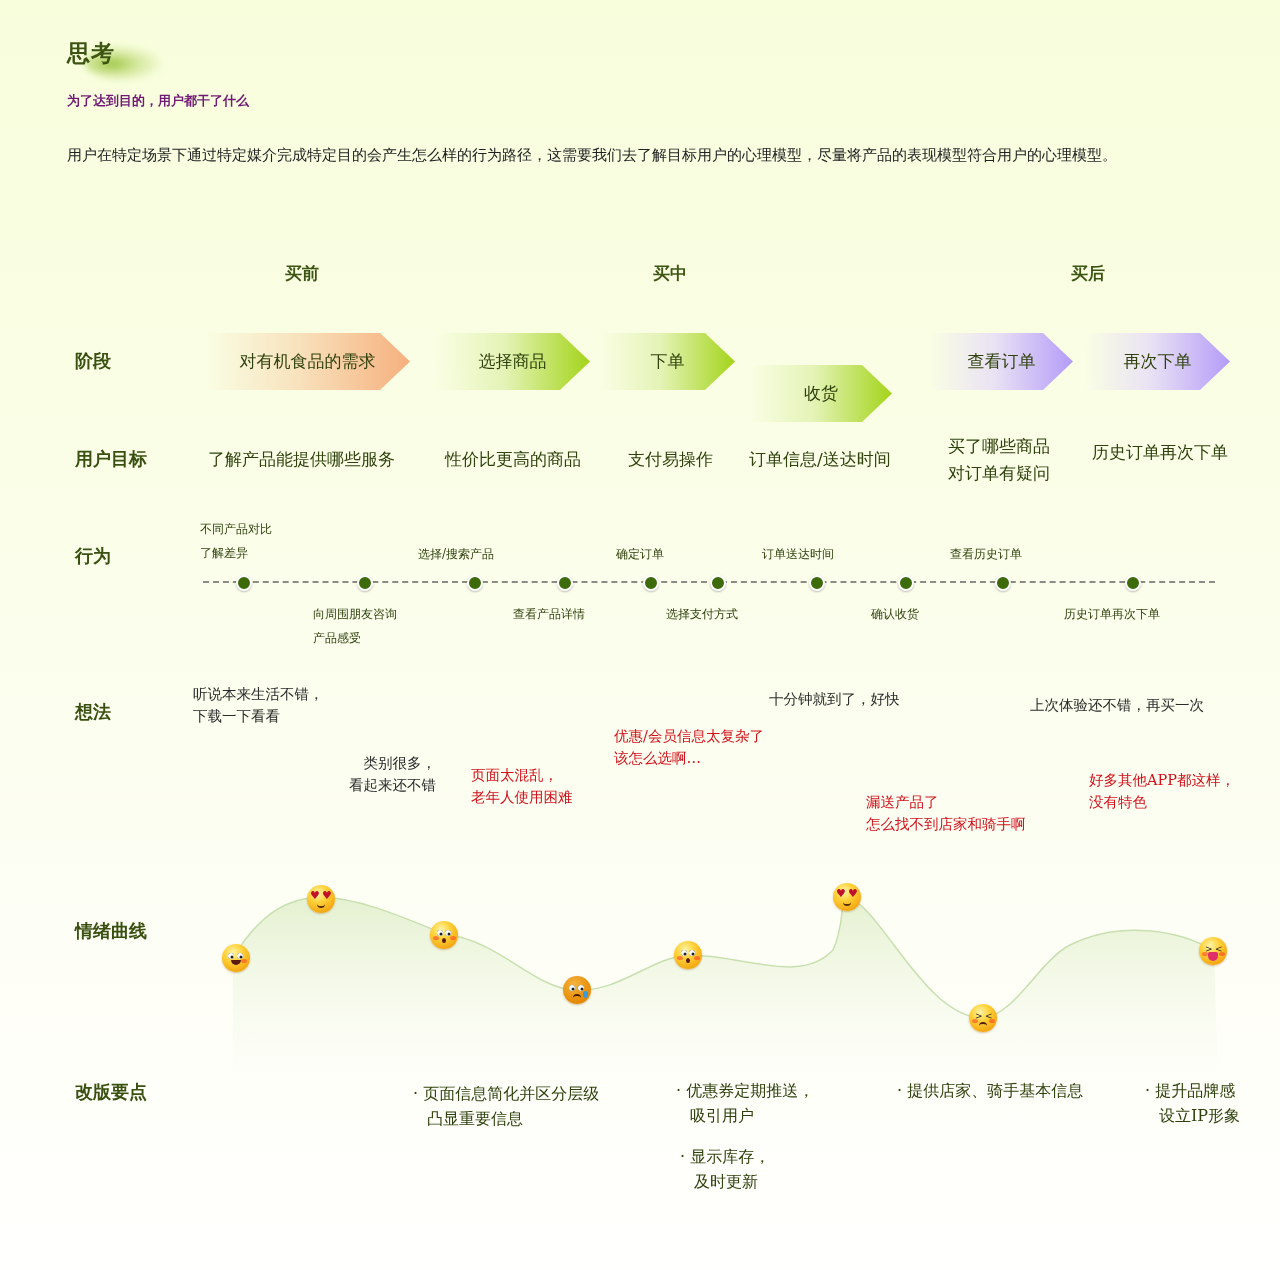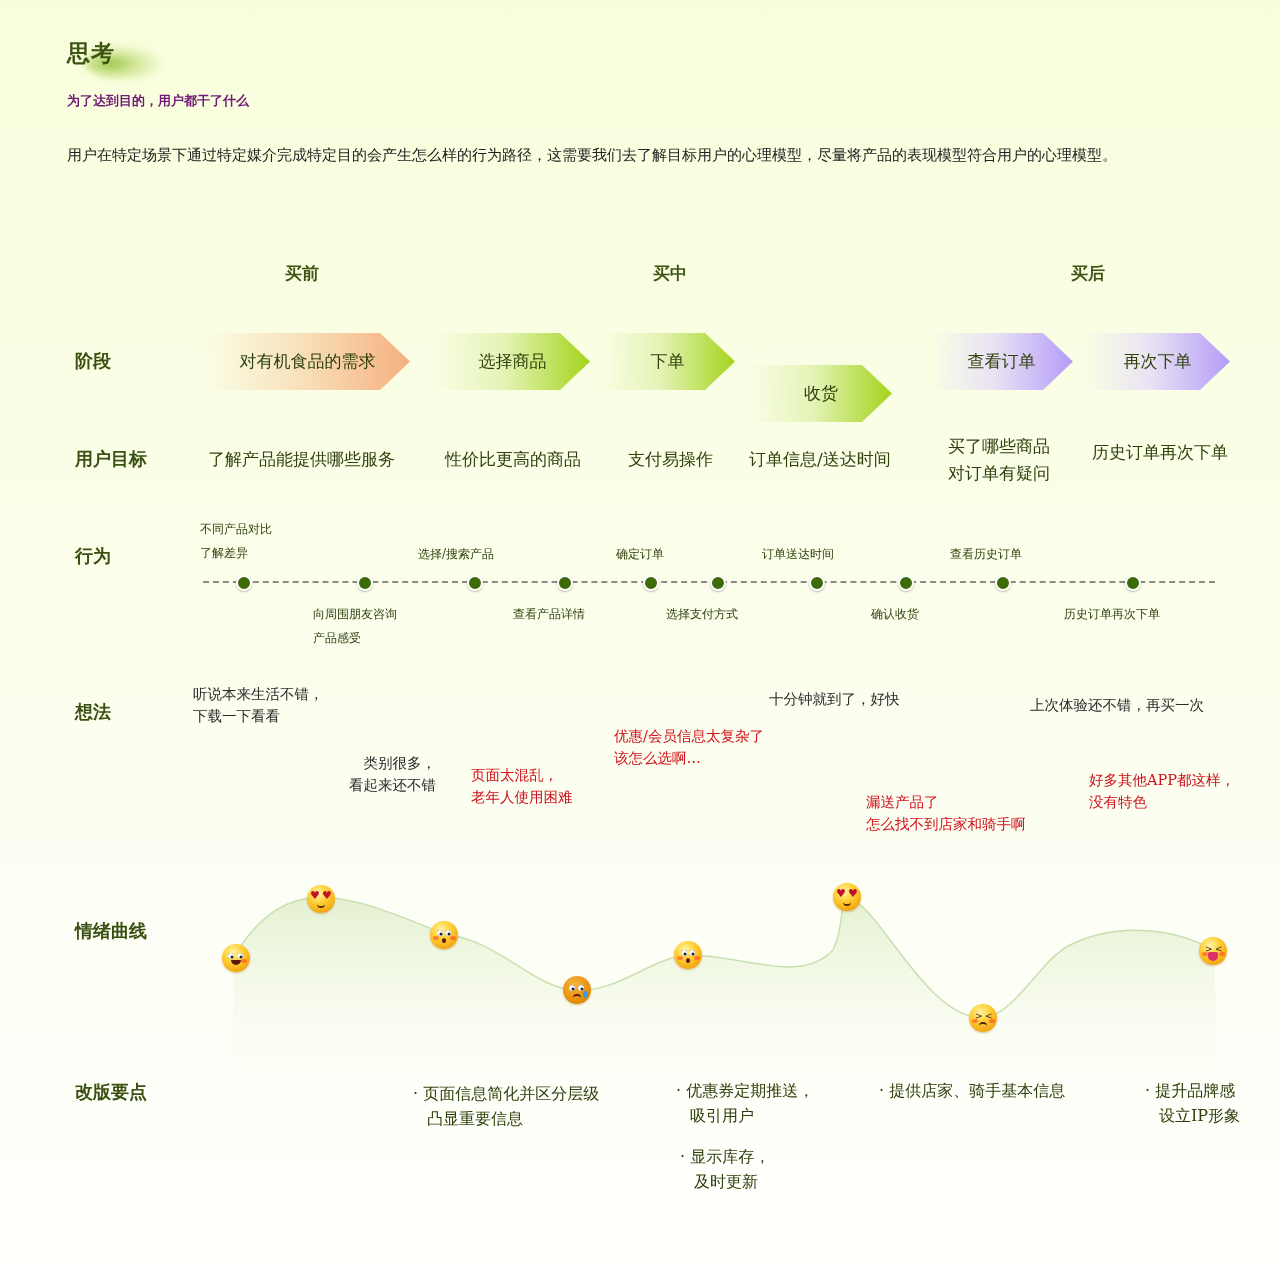--- a/index.html
+++ b/index.html
@@ -231,17 +231,17 @@
   <div style="padding-left:14px;">凸显重要信息</div>
 </div>
 <div class="abs tip" style="left:676px; top:1078px;">
   <div>· 优惠券定期推送，</div>
   <div style="padding-left:14px;">吸引用户</div>
 </div>
 <div class="abs tip" style="left:680px; top:1144px;">
   <div>· 显示库存，</div>
   <div style="padding-left:14px;">及时更新</div>
 </div>
-<div class="abs tip" style="left:879px; top:1078px;">· 提供店家、骑手基本信息</div>
+<div class="abs tip" style="left:897px; top:1078px;">· 提供店家、骑手基本信息</div>
 <div class="abs tip" style="left:1145px; top:1078px;">
   <div>· 提升品牌感</div>
   <div style="padding-left:14px;">设立IP形象</div>
 </div>
 
 </body></html>

